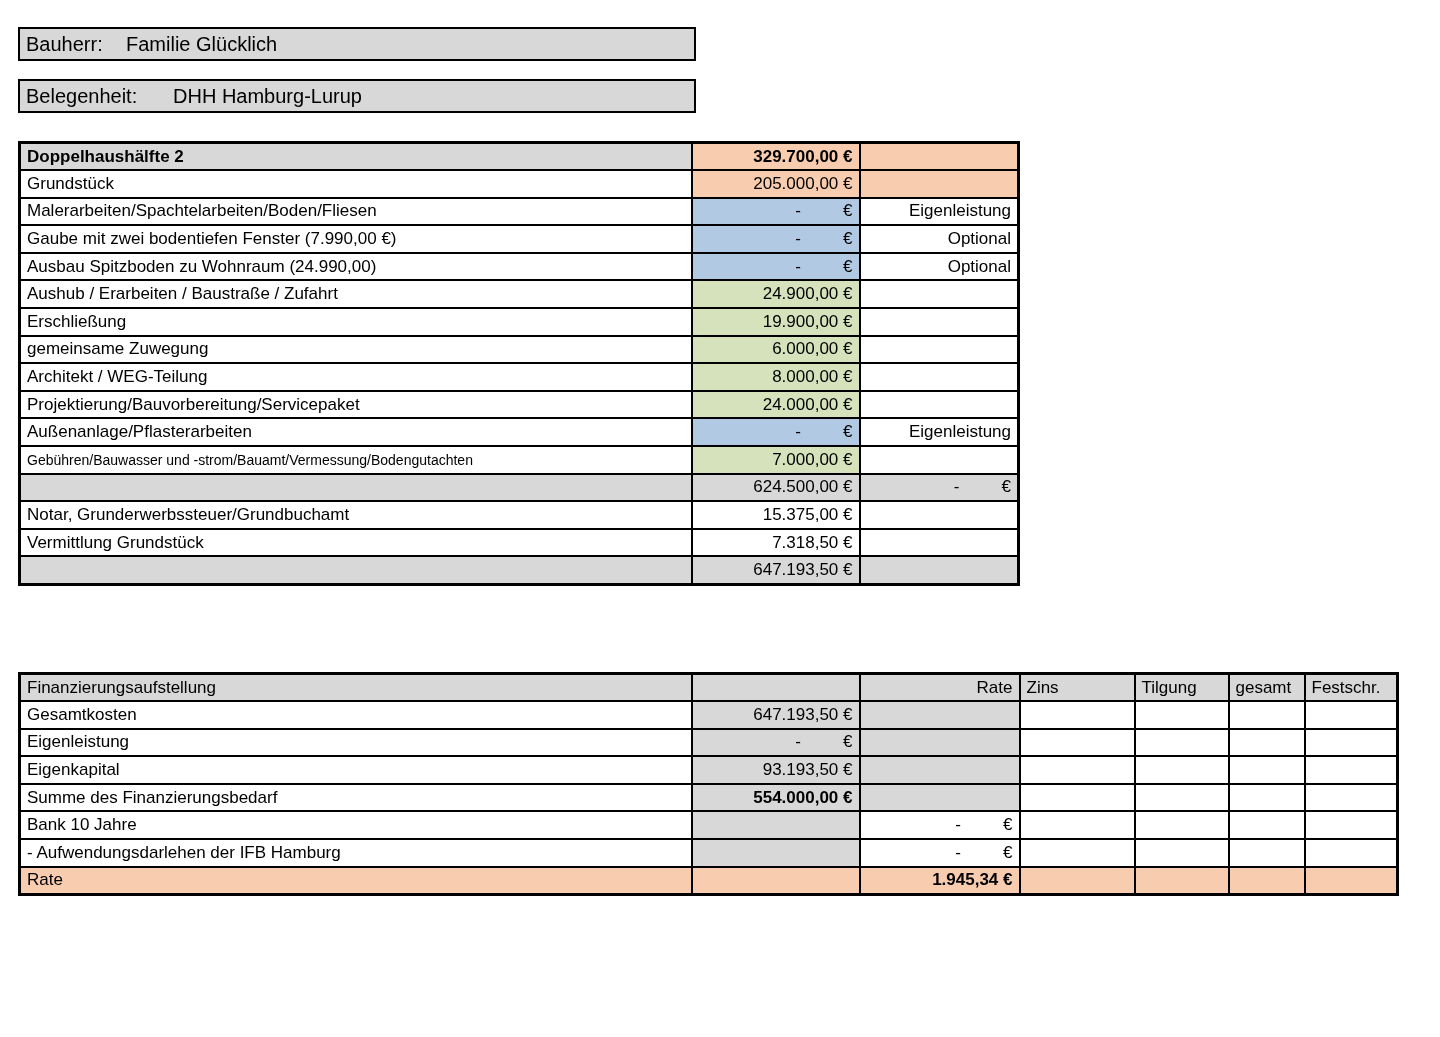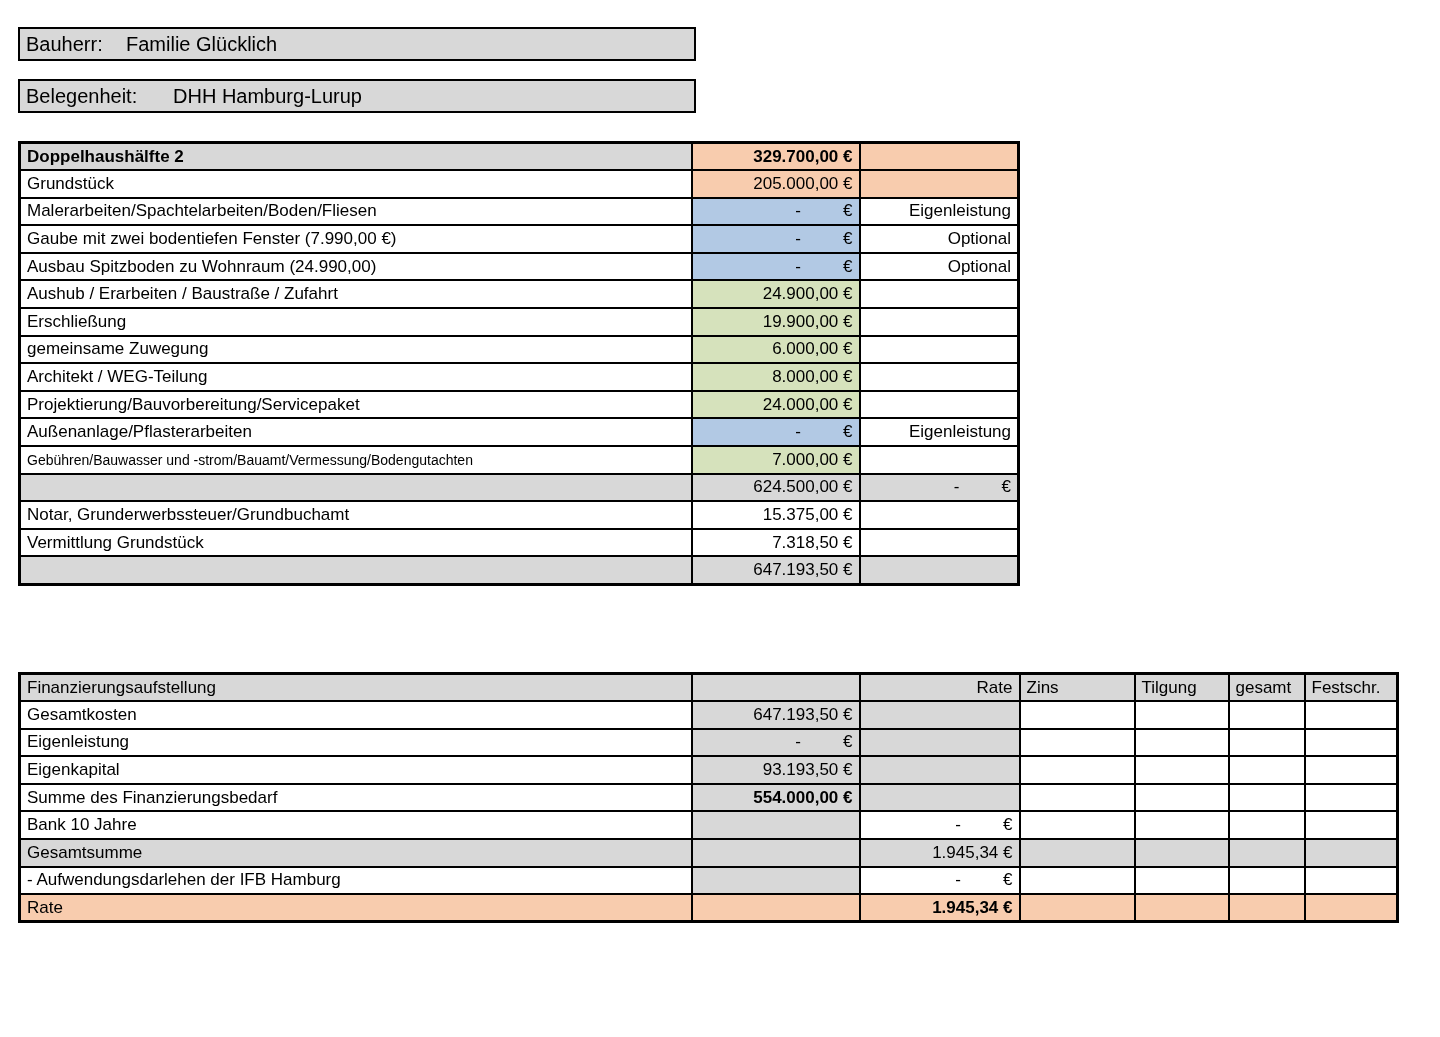--- a/index.html
+++ b/index.html
@@ -211,29 +211,20 @@
       <tr>
         <td class="al-l">Bank 10 Jahre</td>
         <td class="al-r bg-gray"></td>
         <td class="al-r"><span>-</span><span class="eur-gap">€</span></td>
         <td class="al-r"></td>
         <td class="al-r"></td>
         <td class="al-r"></td>
         <td class="al-r"></td>
       </tr>
       <tr>
-        <td class="al-l bg-gray">Gesamtsumme</td>
-        <td class="al-r bg-gray"></td>
-        <td class="al-r bg-gray">1.945,34 €</td>
-        <td class="al-r bg-gray"></td>
-        <td class="al-r bg-gray"></td>
-        <td class="al-r bg-gray"></td>
-        <td class="al-r bg-gray"></td>
-      </tr>
-      <tr>
         <td class="al-l"> - Aufwendungsdarlehen  der IFB Hamburg</td>
         <td class="al-r bg-gray"></td>
         <td class="al-r"><span>-</span><span class="eur-gap">€</span></td>
         <td class="al-r"></td>
         <td class="al-r"></td>
         <td class="al-r"></td>
         <td class="al-r"></td>
       </tr>
       <tr>
         <td class="al-l bg-orange">Rate</td>

